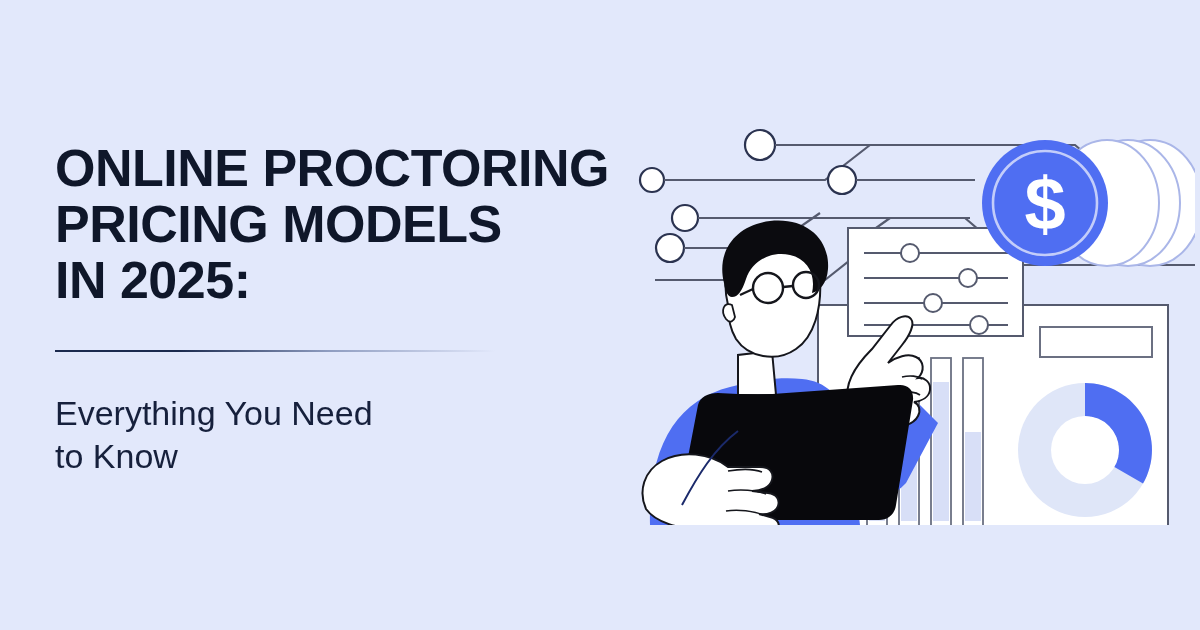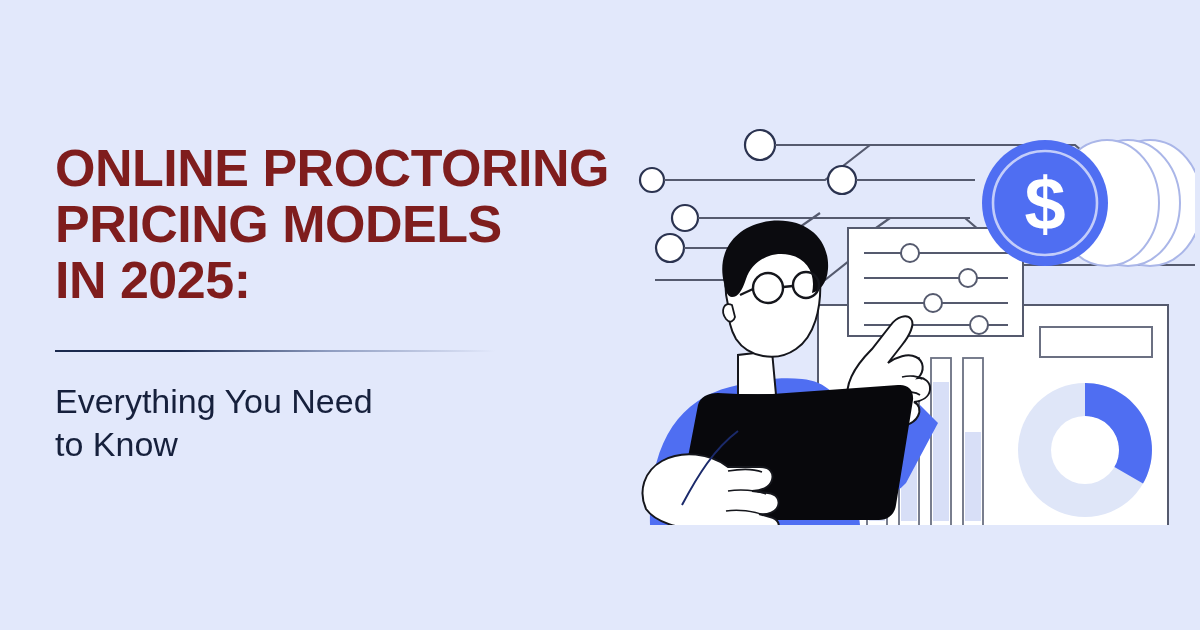--- a/index.html
+++ b/index.html
@@ -26,33 +26,33 @@
     left: 55px;
     top: 140px;
     width: 580px;
   }
   .headline {
     font-family: "Liberation Sans", sans-serif;
     font-weight: 700;
     font-size: 52px;
     line-height: 1.08;
     letter-spacing: -0.5px;
-    color: #7f1d1d;
+    color: #0f172a;
     text-transform: uppercase;
     margin: 0;
     white-space: pre-line;
   }
   .divider {
     margin-top: 42px;
     width: 440px;
     height: 2px;
     background: linear-gradient(to right, #1b2a4e 0%, #1b2a4e 28%, #8e9cc0 62%, #e2e8fb 100%);
   }
   .subhead {
-    margin-top: 28px;
+    margin-top: 40px;
     font-family: "Liberation Sans", sans-serif;
     font-weight: 400;
     font-size: 34px;
     line-height: 1.24;
     color: #16203c;
     white-space: pre-line;
   }
   
   .art {
     position: absolute;

